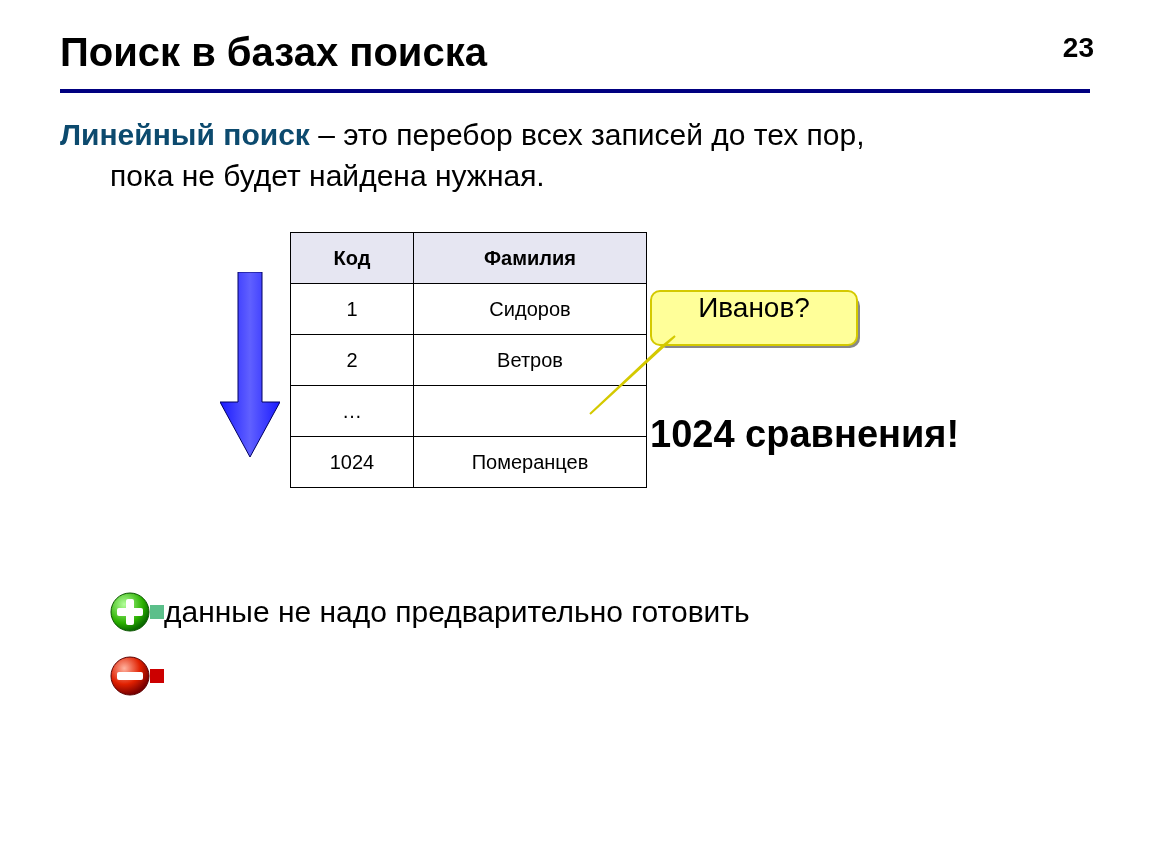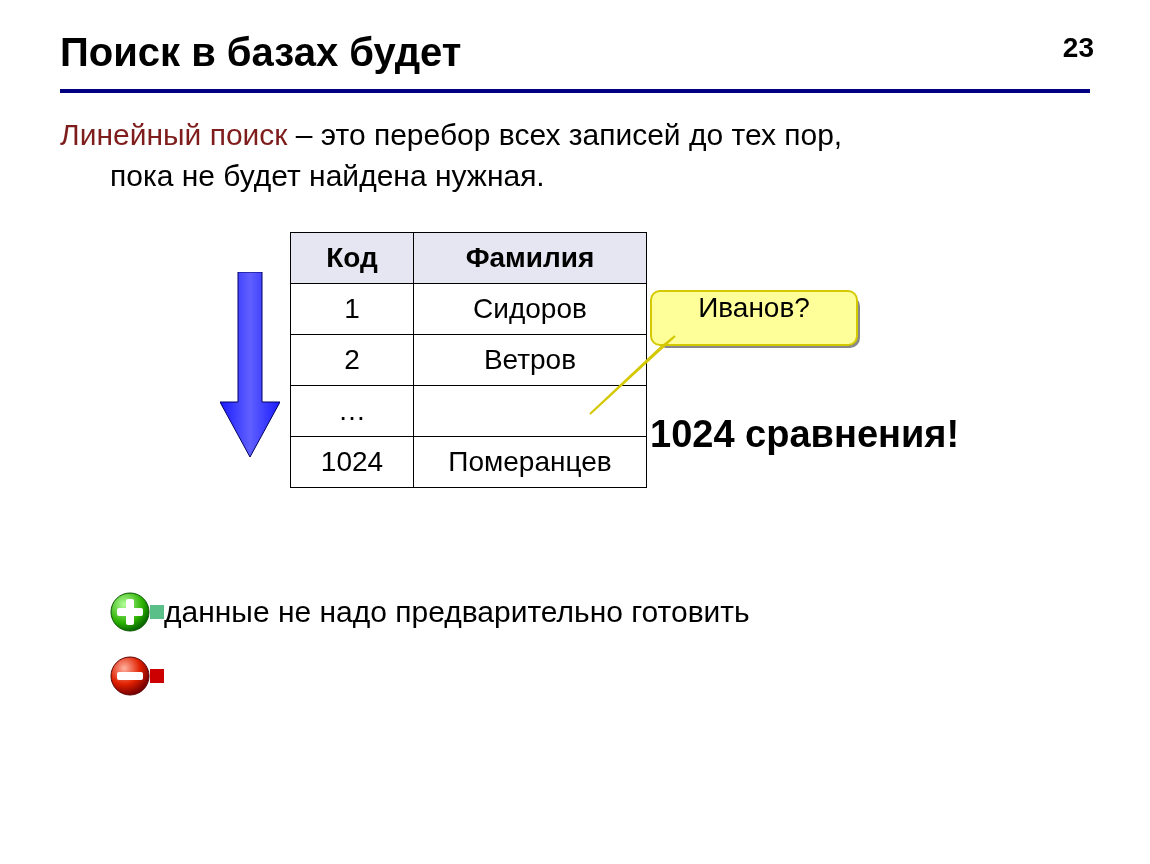--- a/index.html
+++ b/index.html
@@ -35,43 +35,43 @@
     background: #000080;
     margin-top: 4px;
     margin-bottom: 22px;
   }
   .body-text {
     font-size: 30px;
     line-height: 1.35;
     padding-left: 0;
   }
   .term {
-    color: #7f1d1d;
-    font-weight: normal;
+    color: #0c4a6e;
+    font-weight: bold;
   }
   .indent2 {
     display: block;
     padding-left: 50px;
   }
   .table-area {
     position: relative;
     margin-top: 36px;
     height: 300px;
   }
   .down-arrow {
     position: absolute;
     left: 160px;
     top: 40px;
   }
   table.data {
     position: absolute;
     left: 230px;
     top: 0;
     border-collapse: collapse;
-    font-size: 28px;
+    font-size: 20px;
   }
   table.data th, table.data td {
     border: 1.5px solid #000;
     padding: 6px 16px;
     height: 38px;
     text-align: center;
   }
   table.data th {
     background: #e6e6f2;
     font-weight: bold;
@@ -144,21 +144,21 @@
     flex: 0 0 40px;
   }
 </style>
 </head>
 <body>
 
 <div class="slide">
 
   <div class="pagenum">23</div>
 
-  <div class="title">Поиск в базах будет</div>
+  <div class="title">Поиск в базах поиска</div>
   <div class="rule"></div>
 
   <div class="body-text">
     <span class="term">Линейный поиск</span><span> – это перебор всех записей до тех пор,</span>
     <span class="indent2">пока не будет найдена нужная.</span>
   </div>
 
   <div class="table-area">
 
     <svg class="down-arrow" width="60" height="190">

